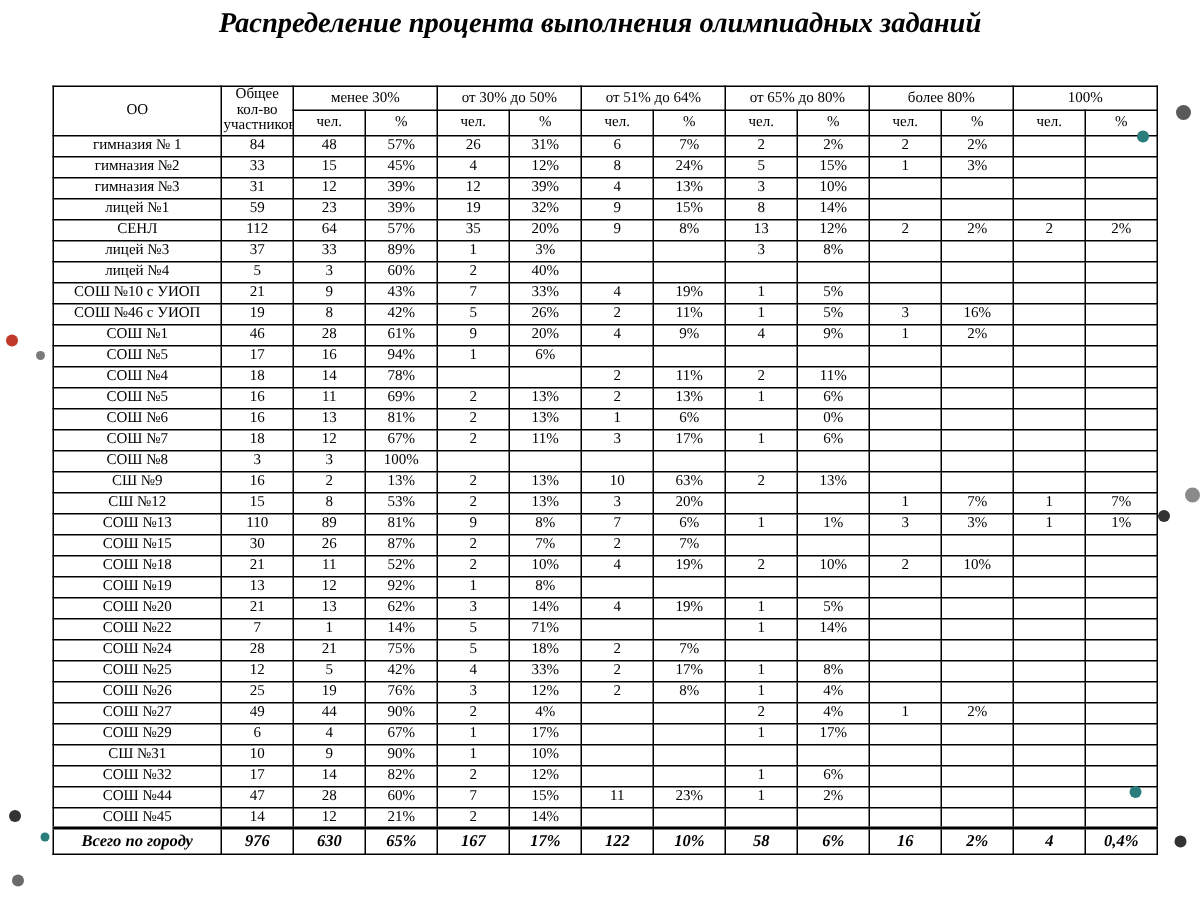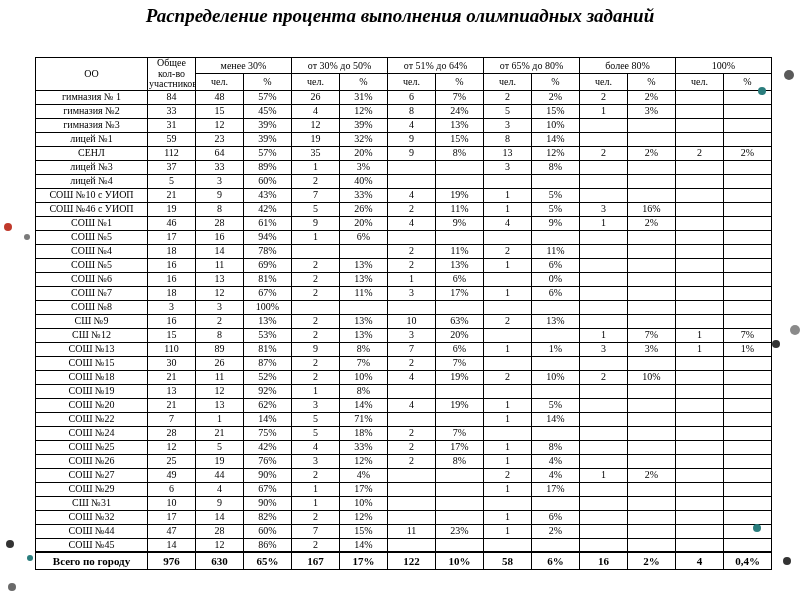--- a/index.html
+++ b/index.html
@@ -43,20 +43,21 @@
     color:#000;
   }
   table.dist thead th { height:15px; }
   table.dist th.total-head {
     font-size:10px;
     white-space:normal;
     line-height:1.05;
   }
   table.dist tr.total td {
     font-weight:bold;
+    font-style:italic;
     font-size:11px;
     height:17px;
     border-top:2px solid #000;
   }
   .dot {
     position:absolute;
     border-radius:50%;
   }
 </style>
 </head>
@@ -608,21 +609,21 @@
         <td>2%</td>
         <td></td>
         <td></td>
         <td></td>
         <td></td>
       </tr>
       <tr>
         <td>СОШ №45</td>
         <td>14</td>
         <td>12</td>
-        <td>86%</td>
+        <td>21%</td>
         <td>2</td>
         <td>14%</td>
         <td></td>
         <td></td>
         <td></td>
         <td></td>
         <td></td>
         <td></td>
         <td></td>
         <td></td>

